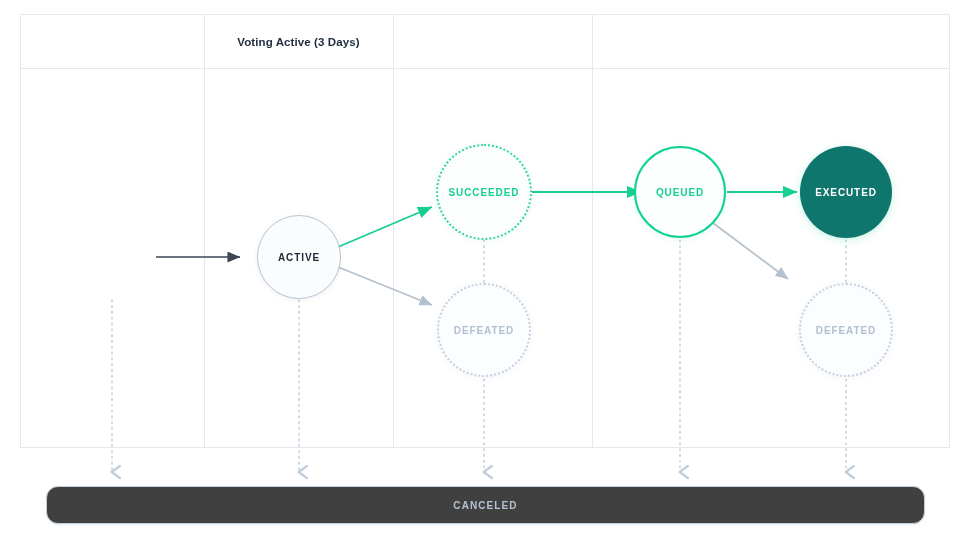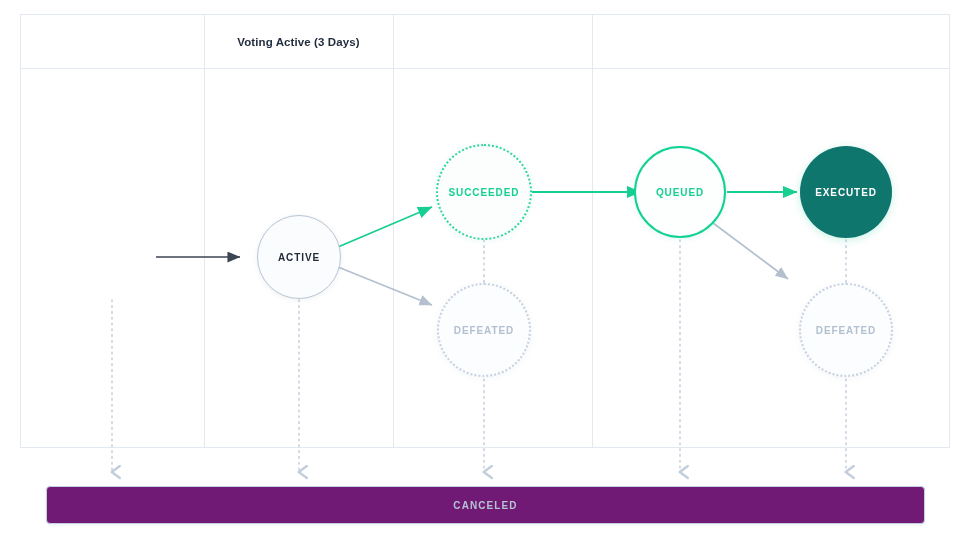--- a/index.html
+++ b/index.html
@@ -115,22 +115,22 @@
   .node-filled-green .node-label { color: #ffffff; }
 
   
   .canceled-bar {
     position: absolute;
     left: 46px;
     top: 486px;
     width: 879px;
     height: 38px;
     border: 1.4px solid #c4d0dd;
-    border-radius: 4px;
-    background: #701a75;
+    border-radius: 12px;
+    background: #404040;
     box-sizing: border-box;
     display: flex;
     align-items: center;
     justify-content: center;
     box-shadow: 0 1px 3px rgba(100,120,150,0.10);
   }
   .canceled-label {
     font-size: 10px;
     font-weight: bold;
     letter-spacing: 1.1px;

